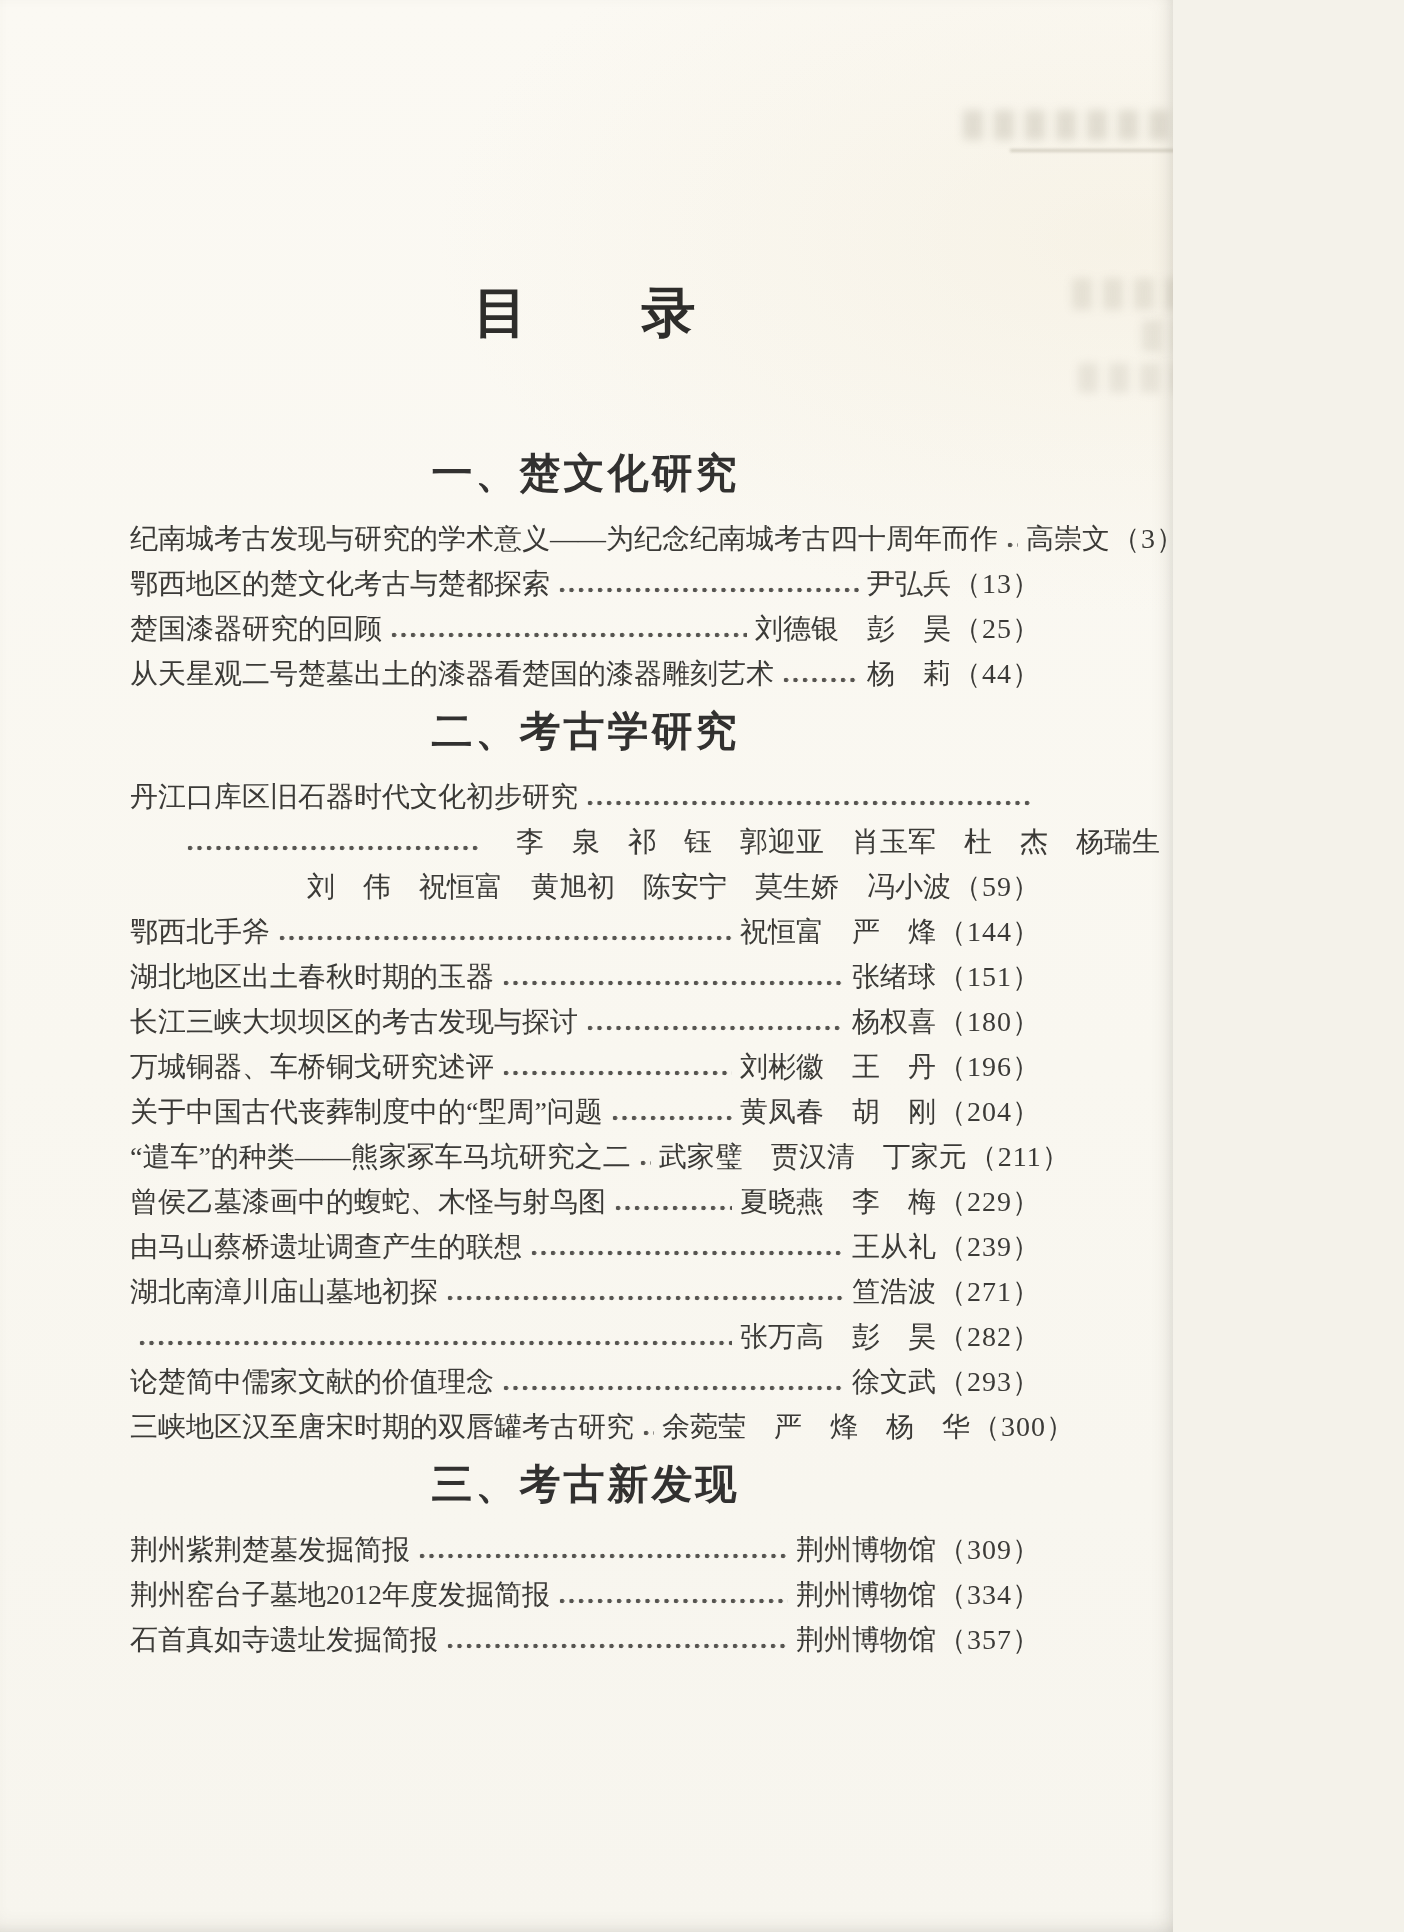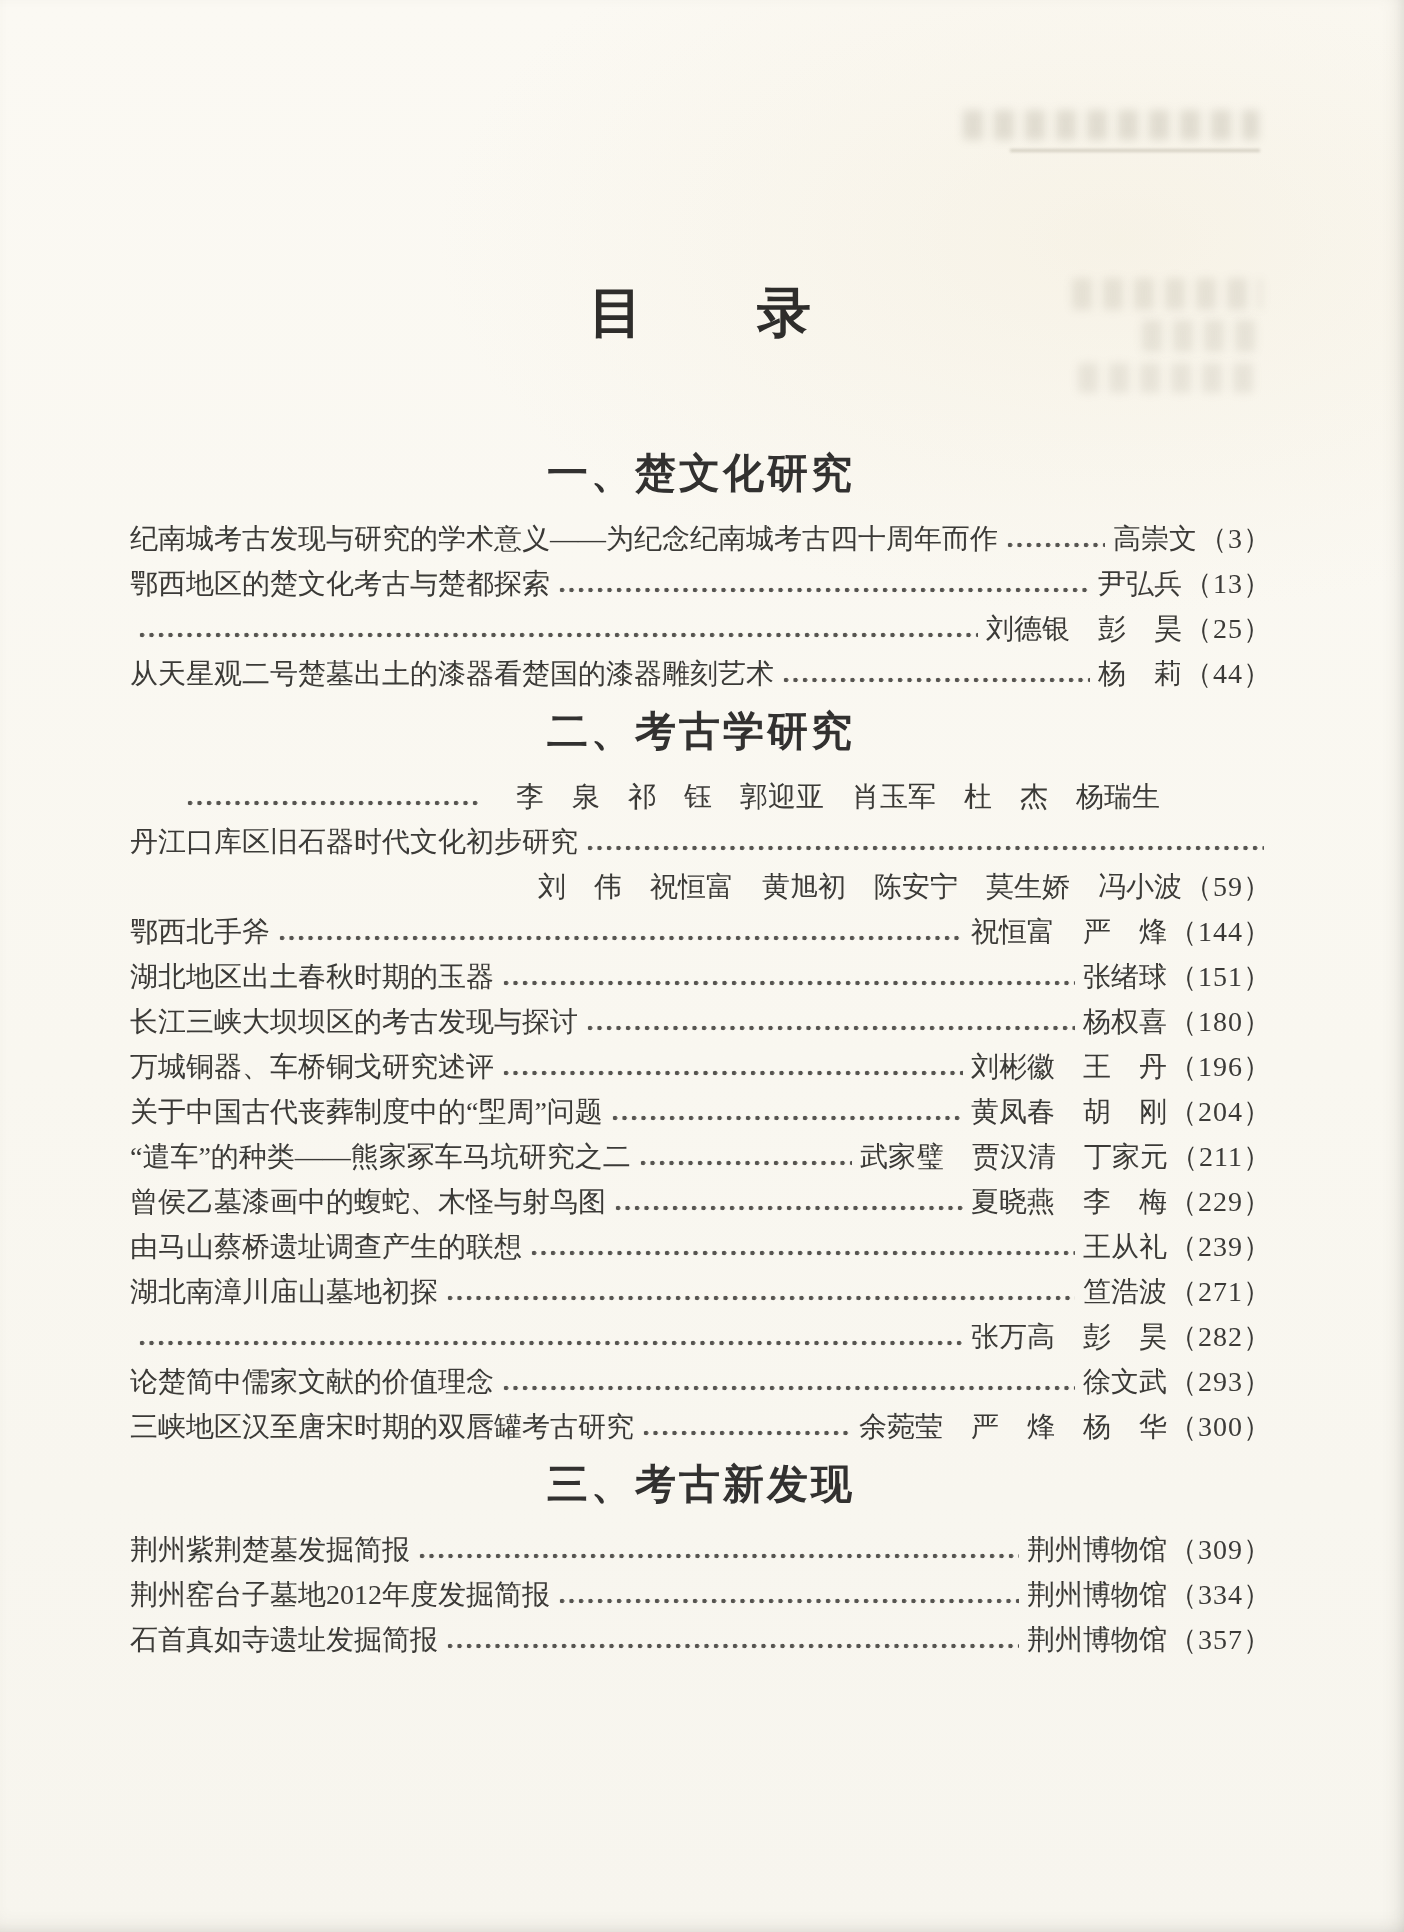--- a/index.html
+++ b/index.html
@@ -1,18 +1,18 @@
 <!DOCTYPE html>
 <html lang="zh"><head>
 <meta charset="utf-8">
 <style>
   html,body{margin:0;padding:0;background:#f4f2ea;}
   .sheet{
     position:relative;
-    width:1404px;height:1932px;
+    width:1173px;height:1932px;
     margin:0;
     overflow:hidden;
     font-family:"Liberation Serif",serif;
     background:
       radial-gradient(950px 520px at 1120px 240px, rgba(238,228,203,.30), rgba(238,228,203,0) 72%),
       linear-gradient(180deg,#fbf9f3 0%, #f9f7f0 55%, #f7f5ee 100%);
     box-shadow: inset -14px 0 22px -16px rgba(95,90,78,.28),
                 inset 0 -14px 22px -16px rgba(95,90,78,.22);
   }
   
@@ -107,42 +107,43 @@
               <span class="eauthors">高崇文</span>
               <span class="epage">（3）</span>
             </div>
             <div class="row">
               <span class="etitle">鄂西地区的楚文化考古与楚都探索</span>
               <span class="leader"></span>
               <span class="eauthors">尹弘兵</span>
               <span class="epage">（13）</span>
             </div>
             <div class="row">
+              <span class="etitle">楚国漆器研究的回顾</span>
               <span class="leader"></span>
               <span class="eauthors">刘德银　彭　昊</span>
               <span class="epage">（25）</span>
             </div>
             <div class="row">
               <span class="etitle">从天星观二号楚墓出土的漆器看楚国的漆器雕刻艺术</span>
               <span class="leader"></span>
               <span class="eauthors">杨　莉</span>
               <span class="epage">（44）</span>
             </div>
           </div>
         </section>
         <section class="section">
           <h2 class="heading">二、考古学研究</h2>
           <div class="entries">
+            <div class="row">
+              <span class="etitle">丹江口库区旧石器时代文化初步研究</span>
+              <span class="leader"></span>
+            </div>
             <div class="row cont1">
               <span class="leader fixed"></span>
               <span class="eauthors">李　泉　祁　钰　郭迎亚　肖玉军　杜　杰　杨瑞生</span>
-            </div>
-            <div class="row">
-              <span class="etitle">丹江口库区旧石器时代文化初步研究</span>
-              <span class="leader"></span>
             </div>
             <div class="row cont2">
               <span class="eauthors">刘　伟　祝恒富　黄旭初　陈安宁　莫生娇　冯小波</span>
               <span class="epage">（59）</span>
             </div>
             <div class="row">
               <span class="etitle">鄂西北手斧</span>
               <span class="leader"></span>
               <span class="eauthors">祝恒富　严　烽</span>
               <span class="epage">（144）</span>

